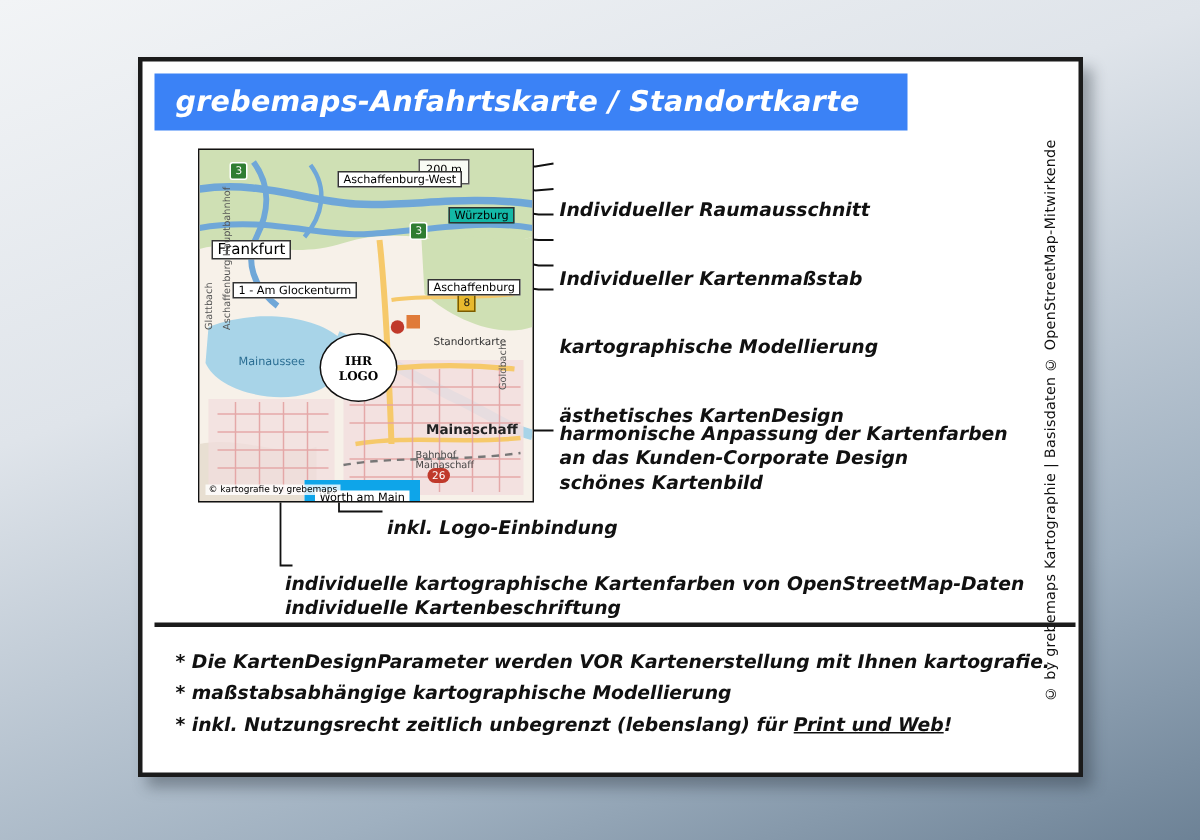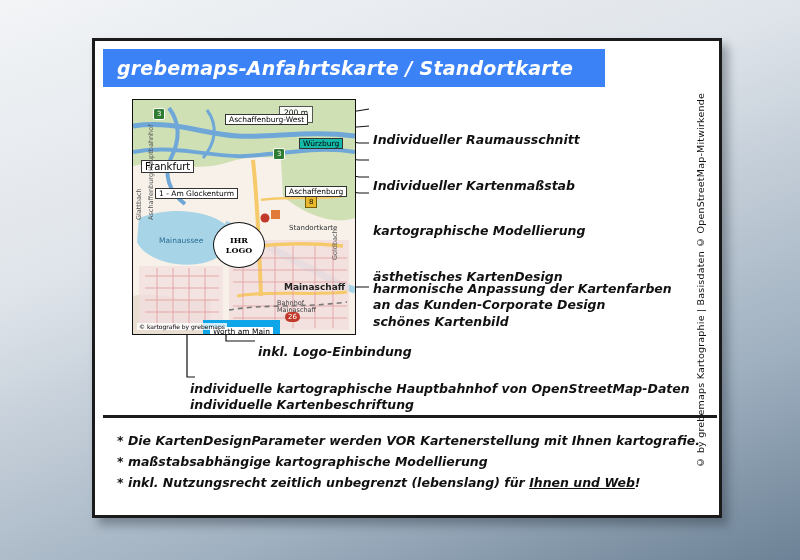--- a/index.html
+++ b/index.html
@@ -259,24 +259,24 @@
     </div>
 
     <div class="callout callout-logo">inkl. Logo-Einbindung</div>
 
     <div class="callout callout-harmonic">
       <div>harmonische Anpassung der Kartenfarben</div>
       <div>an das Kunden-Corporate Design</div>
     </div>
 
     <div class="callout callout-bottom">
-      <div>individuelle kartographische Hauptbahnhof von OpenStreetMap-Daten</div>
+      <div>individuelle kartographische Kartenfarben von OpenStreetMap-Daten</div>
       <div>individuelle Kartenbeschriftung</div>
     </div>
 
     <div class="footer">
       <div class="bullet">* Die KartenDesignParameter werden VOR Kartenerstellung mit Ihnen kartografie.</div>
       <div class="bullet">* maßstabsabhängige kartographische Modellierung</div>
-      <div class="bullet"><span>* inkl. Nutzungsrecht zeitlich unbegrenzt (lebenslang) für </span><u>Ihnen und Web</u><span>!</span></div>
+      <div class="bullet"><span>* inkl. Nutzungsrecht zeitlich unbegrenzt (lebenslang) für </span><u>Print und Web</u><span>!</span></div>
     </div>
 
   </div>
 </div>
 
 </body></html>

